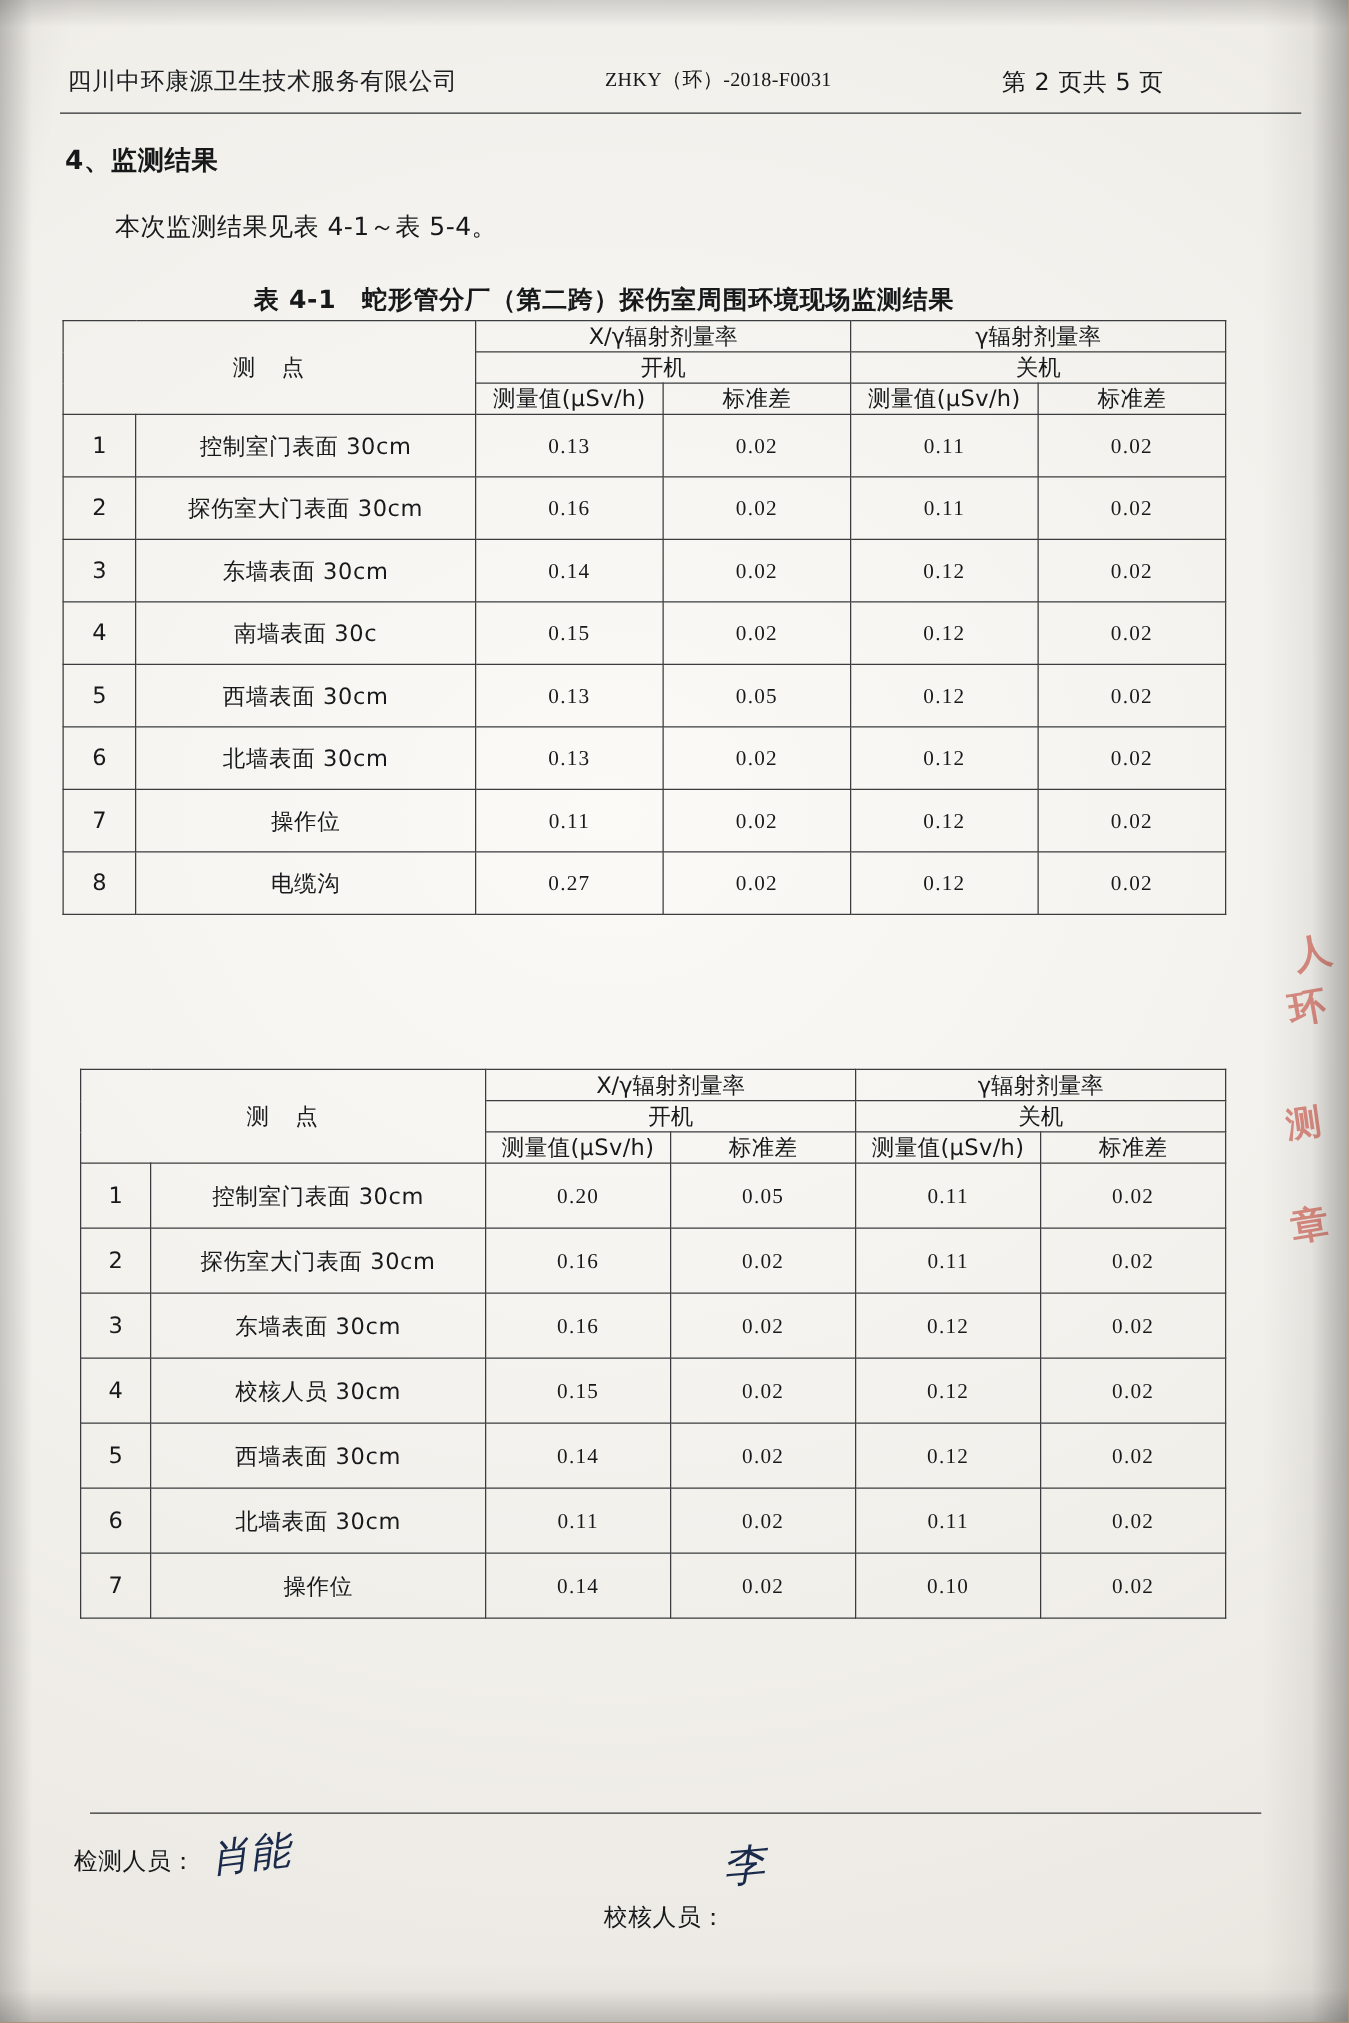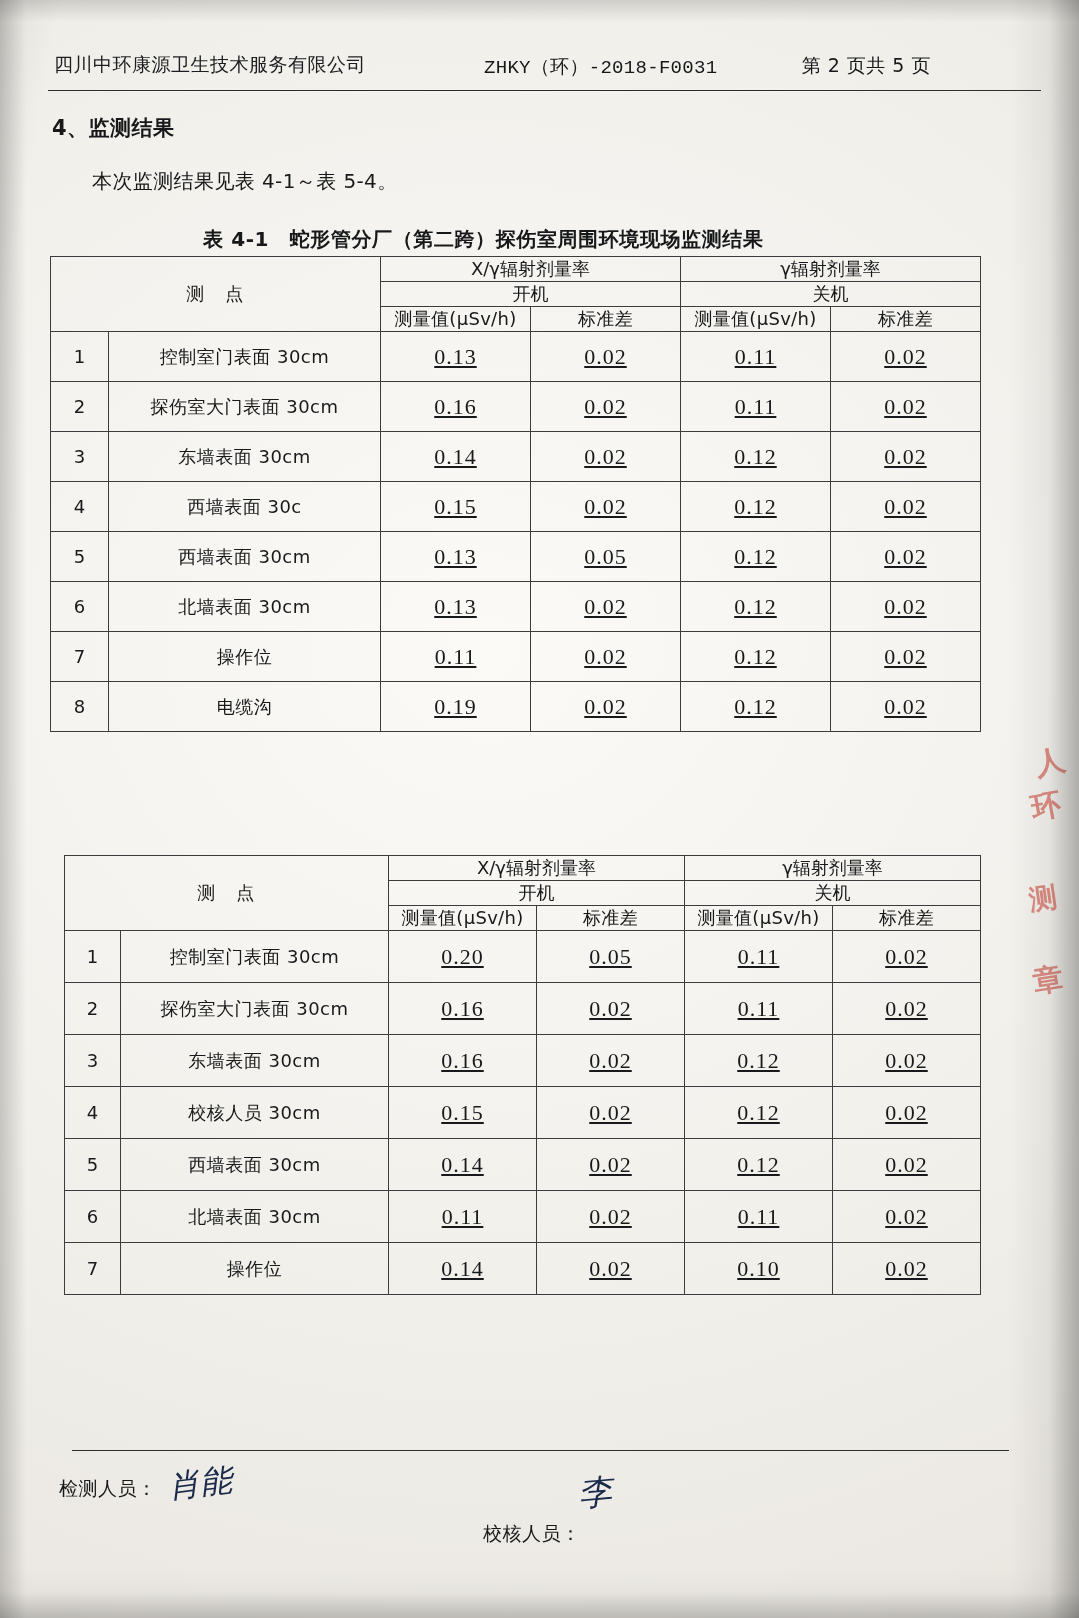--- a/index.html
+++ b/index.html
@@ -47,22 +47,22 @@
     top: 0;
     font-size: 19px;
     font-family: "DejaVu Sans", sans-serif;
     letter-spacing: 0.5px;
     color: #1b1d20;
   }
   .header-code {
     position: absolute;
     left: 436px;
     top: 2px;
-    font-size: 19px;
-    font-family: Liberation Mono, monospace;
+    font-size: 16px;
+    font-family: Liberation Serif, serif;
     letter-spacing: 0.3px;
   }
   .header-page {
     position: absolute;
     right: 110px;
     top: 1px;
     font-size: 19px;
     font-family: "DejaVu Sans", sans-serif;
     letter-spacing: 0.5px;
     white-space: nowrap;
@@ -116,23 +116,22 @@
     text-align: center;
     vertical-align: middle;
     font-weight: normal;
     font-family: "DejaVu Sans", sans-serif;
     font-size: 18px;
     color: #17191b;
     padding: 0;
   }
   table.meas td.num, table.meas th.num {
     font-family: "Liberation Serif", serif;
-    font-size: 22px;
+    font-size: 17px;
     letter-spacing: 1px;
-    text-decoration: underline;
   }
   td.idx {
     font-family: "Liberation Serif", serif;
     font-size: 19px;
   }
   td.point-label {
     font-size: 18px;
     letter-spacing: 0.5px;
   }
   .unit-head {
@@ -291,21 +290,21 @@
         <tr style="height:50px">
           <td class="idx">3</td>
           <td class="point-label">东墙表面 30cm</td>
           <td class="num">0.14</td>
           <td class="num">0.02</td>
           <td class="num">0.12</td>
           <td class="num">0.02</td>
         </tr>
         <tr style="height:50px">
           <td class="idx">4</td>
-          <td class="point-label">西墙表面 30c</td>
+          <td class="point-label">南墙表面 30c</td>
           <td class="num">0.15</td>
           <td class="num">0.02</td>
           <td class="num">0.12</td>
           <td class="num">0.02</td>
         </tr>
         <tr style="height:50px">
           <td class="idx">5</td>
           <td class="point-label">西墙表面 30cm</td>
           <td class="num">0.13</td>
           <td class="num">0.05</td>
@@ -324,21 +323,21 @@
           <td class="idx">7</td>
           <td class="point-label">操作位</td>
           <td class="num">0.11</td>
           <td class="num">0.02</td>
           <td class="num">0.12</td>
           <td class="num">0.02</td>
         </tr>
         <tr style="height:50px">
           <td class="idx">8</td>
           <td class="point-label">电缆沟</td>
-          <td class="num">0.19</td>
+          <td class="num">0.27</td>
           <td class="num">0.02</td>
           <td class="num">0.12</td>
           <td class="num">0.02</td>
         </tr>
       </tbody>
     </table>
 
     <table class="meas" id="table-2">
       <colgroup>
         <col style="width:56px">

